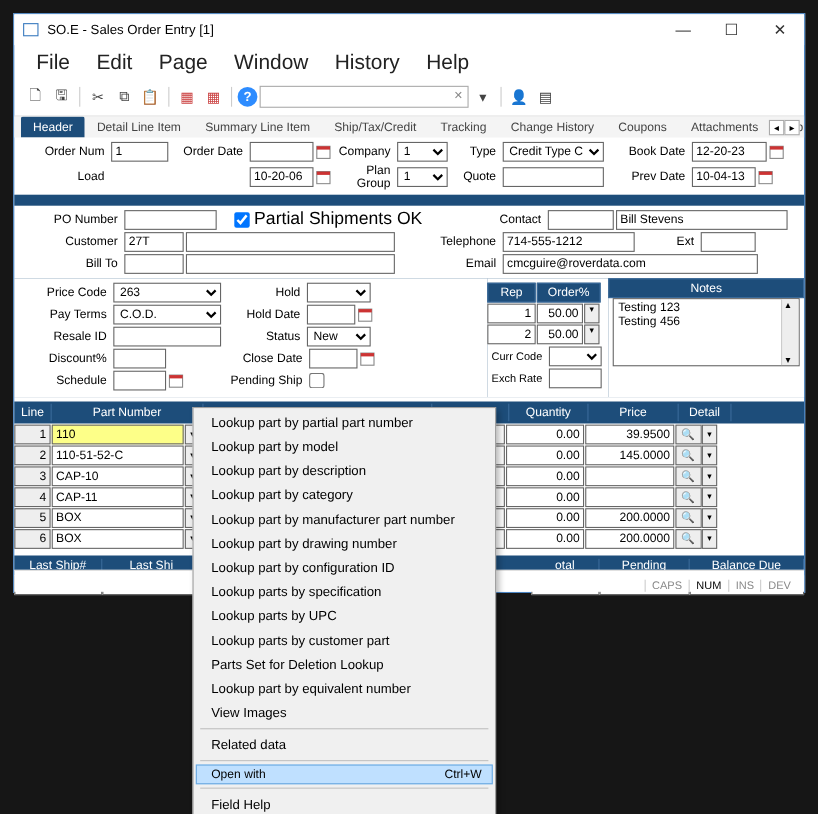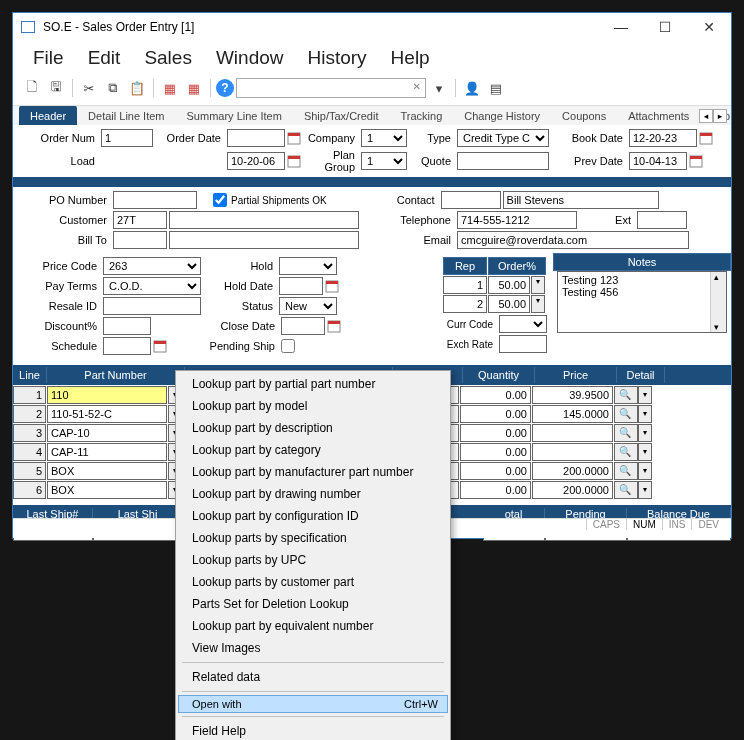--- a/index.html
+++ b/index.html
@@ -42,21 +42,21 @@
 .gc.num { justify-content: flex-end; background: #eee; }
 .gc.qty { justify-content: flex-end; }
 .gc.hl { background: #fdff88; }
 .mag { width: 24px; height: 18px; border: 1px solid #666; background: #eee; display: flex; align-items: center; justify-content: center; font-size: 10px; }
 
 .totals { display: flex; background: #1d4d7a; color: #fff; font-size: 11px; margin: 6px -8px 0 -8px; height: 18px; align-items: center; }
 .totals > div { text-align: center; border-right: 1px solid #3a6a9a; }
 .totals-vals { display: flex; margin: 0 -8px; }
 .totals-vals .tv { border: 1px solid #666; height: 18px; font-size: 11px; text-align: right; padding: 0 3px; background: #fff; }
 
-.statusbar { position: absolute; bottom: 0; left: 0; right: 0; height: 20px; display: flex; justify-content: flex-end; align-items: flex-start; font-size: 10px; color: #888; padding: 0 6px; gap: 0; border-top: 1px solid #ddd; background: #fff; }
+.statusbar { position: absolute; bottom: 0; left: 0; right: 0; height: 20px; display: flex; justify-content: flex-end; align-items: flex-end; font-size: 10px; color: #888; padding: 0 6px; gap: 0; border-top: 1px solid #ddd; background: #fff; }
 .statusbar span { border-left: 1px solid #ccc; padding: 0 6px; }
 .statusbar .on { color: #000; }
 
 .ctx-menu { position: absolute; left: 175px; top: 370px; width: 276px; background: #f0f0f0; border: 1px solid #a0a0a0; box-shadow: 3px 3px 6px rgba(0,0,0,.3); font-size: 12px; padding: 2px; z-index: 100; }
 .ctx-item { padding: 4px 10px 4px 14px; display: flex; justify-content: space-between; align-items: center; }
 .ctx-item.sel { background: #bfe0ff; border: 1px solid #6aa8e0; padding: 3px 9px 3px 13px; }
 .ctx-sep { height: 1px; background: #c0c0c0; margin: 3px 4px; }
 
 .dark-band { background: #1d4d7a; margin: 0 -8px; padding: 4px 8px; }
 .dark-band .hdr { background: #1d4d7a; color: #fff; font-size: 11px; height: 18px; display: flex; align-items: center; justify-content: center; border: 1px solid #3a6a9a; text-align: center; }
@@ -73,21 +73,21 @@
     <div class="app-icon"></div>
     <div class="title">SO.E - Sales Order Entry [1]</div>
     <div class="winbtn">—</div>
     <div class="winbtn">☐</div>
     <div class="winbtn close">✕</div>
   </div>
 
   <div class="menubar">
     <span>File</span>
     <span>Edit</span>
-    <span>Sales</span>
+    <span>Page</span>
     <span>Window</span>
     <span>History</span>
     <span>Help</span>
   </div>
 
   <div class="toolbar">
     <div class="tbtn">🗋</div>
     <div class="tbtn">🖫</div>
     <div class="sep"></div>
     <div class="tbtn">✂</div>
@@ -181,21 +181,21 @@
         </span>
     </div>
 
     <div class="section-gap"></div>
 
     <div class="row">
       <div class="lbl" style="width:90px">PO Number</div>
       <input class="inp" style="width: 84px;">
       <div style="width:12px"></div>
       <input type="checkbox" class="chk" checked="" style="">
-      <div style="font-size:10px;margin-left:2px">Partial Shipments OK</div>
+      <div style="font-size:16px;margin-left:2px">Partial Shipments OK</div>
       <div class="lbl" style="width:110px">Contact</div>
       <input class="inp" style="width: 60px;">
       <input class="inp" style="width: 156px;" value="Bill Stevens">
     </div>
     <div class="row">
       <div class="lbl" style="width:90px">Customer</div>
       <input class="inp" style="width: 54px;" value="27T">
       <input class="inp" style="width: 190px;">
       <div class="lbl" style="width:94px">Telephone</div>
       <input class="inp" style="width: 120px;" value="714-555-1212">

